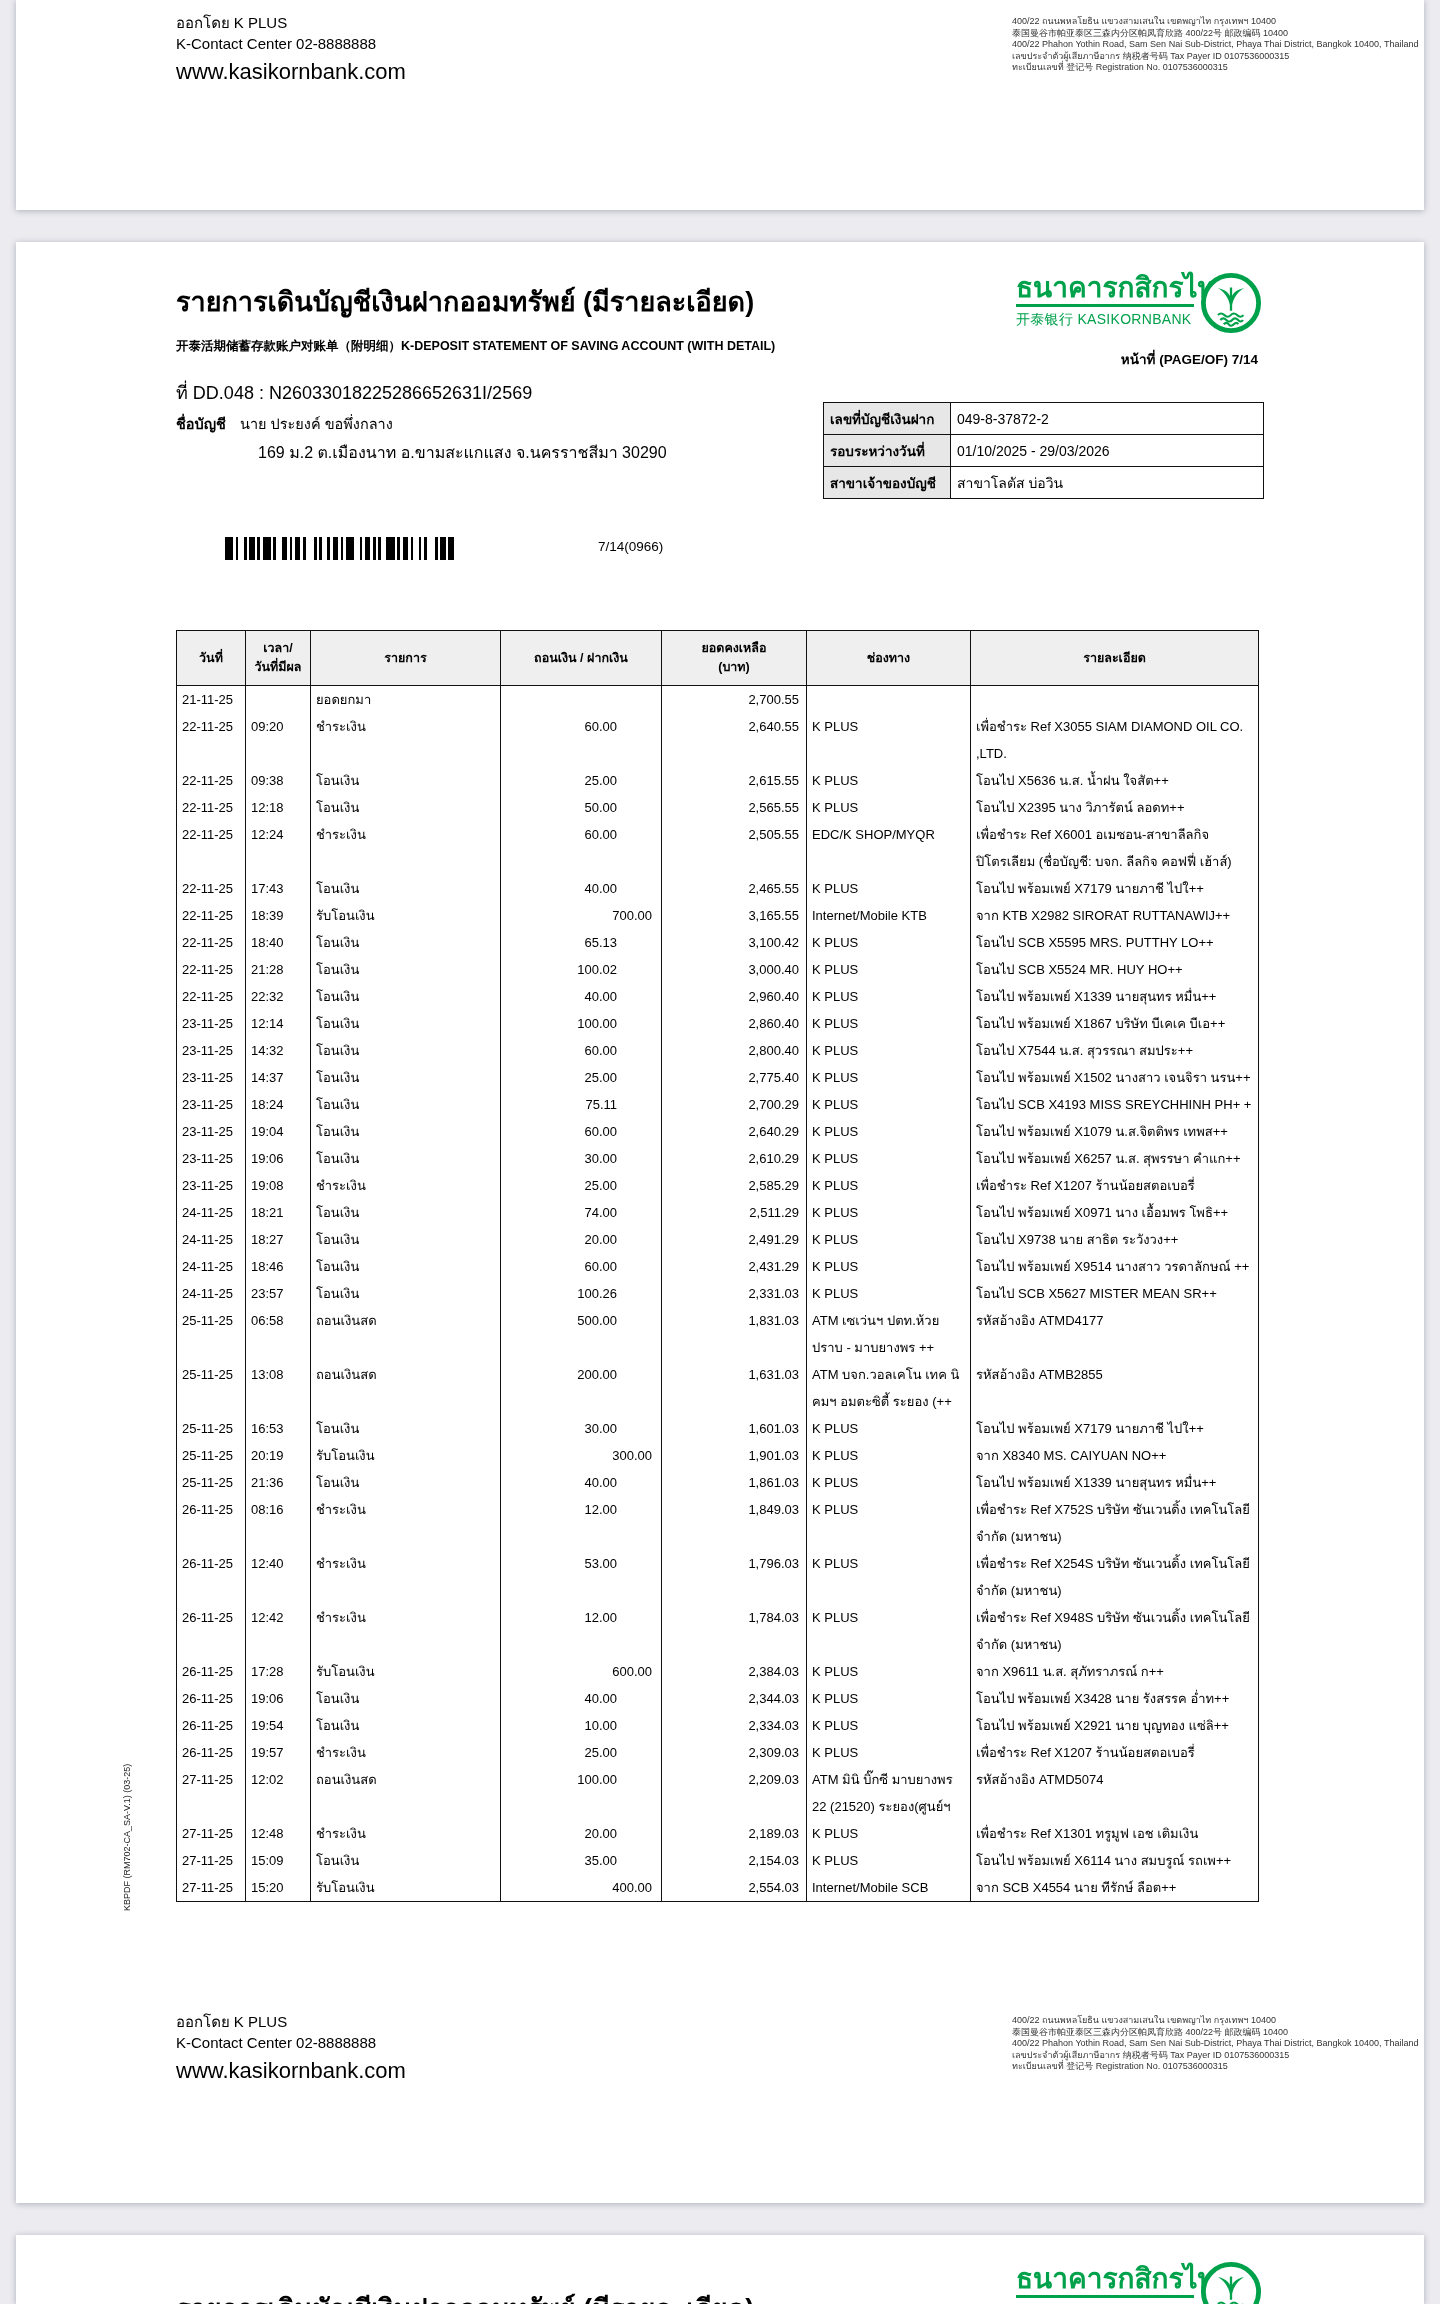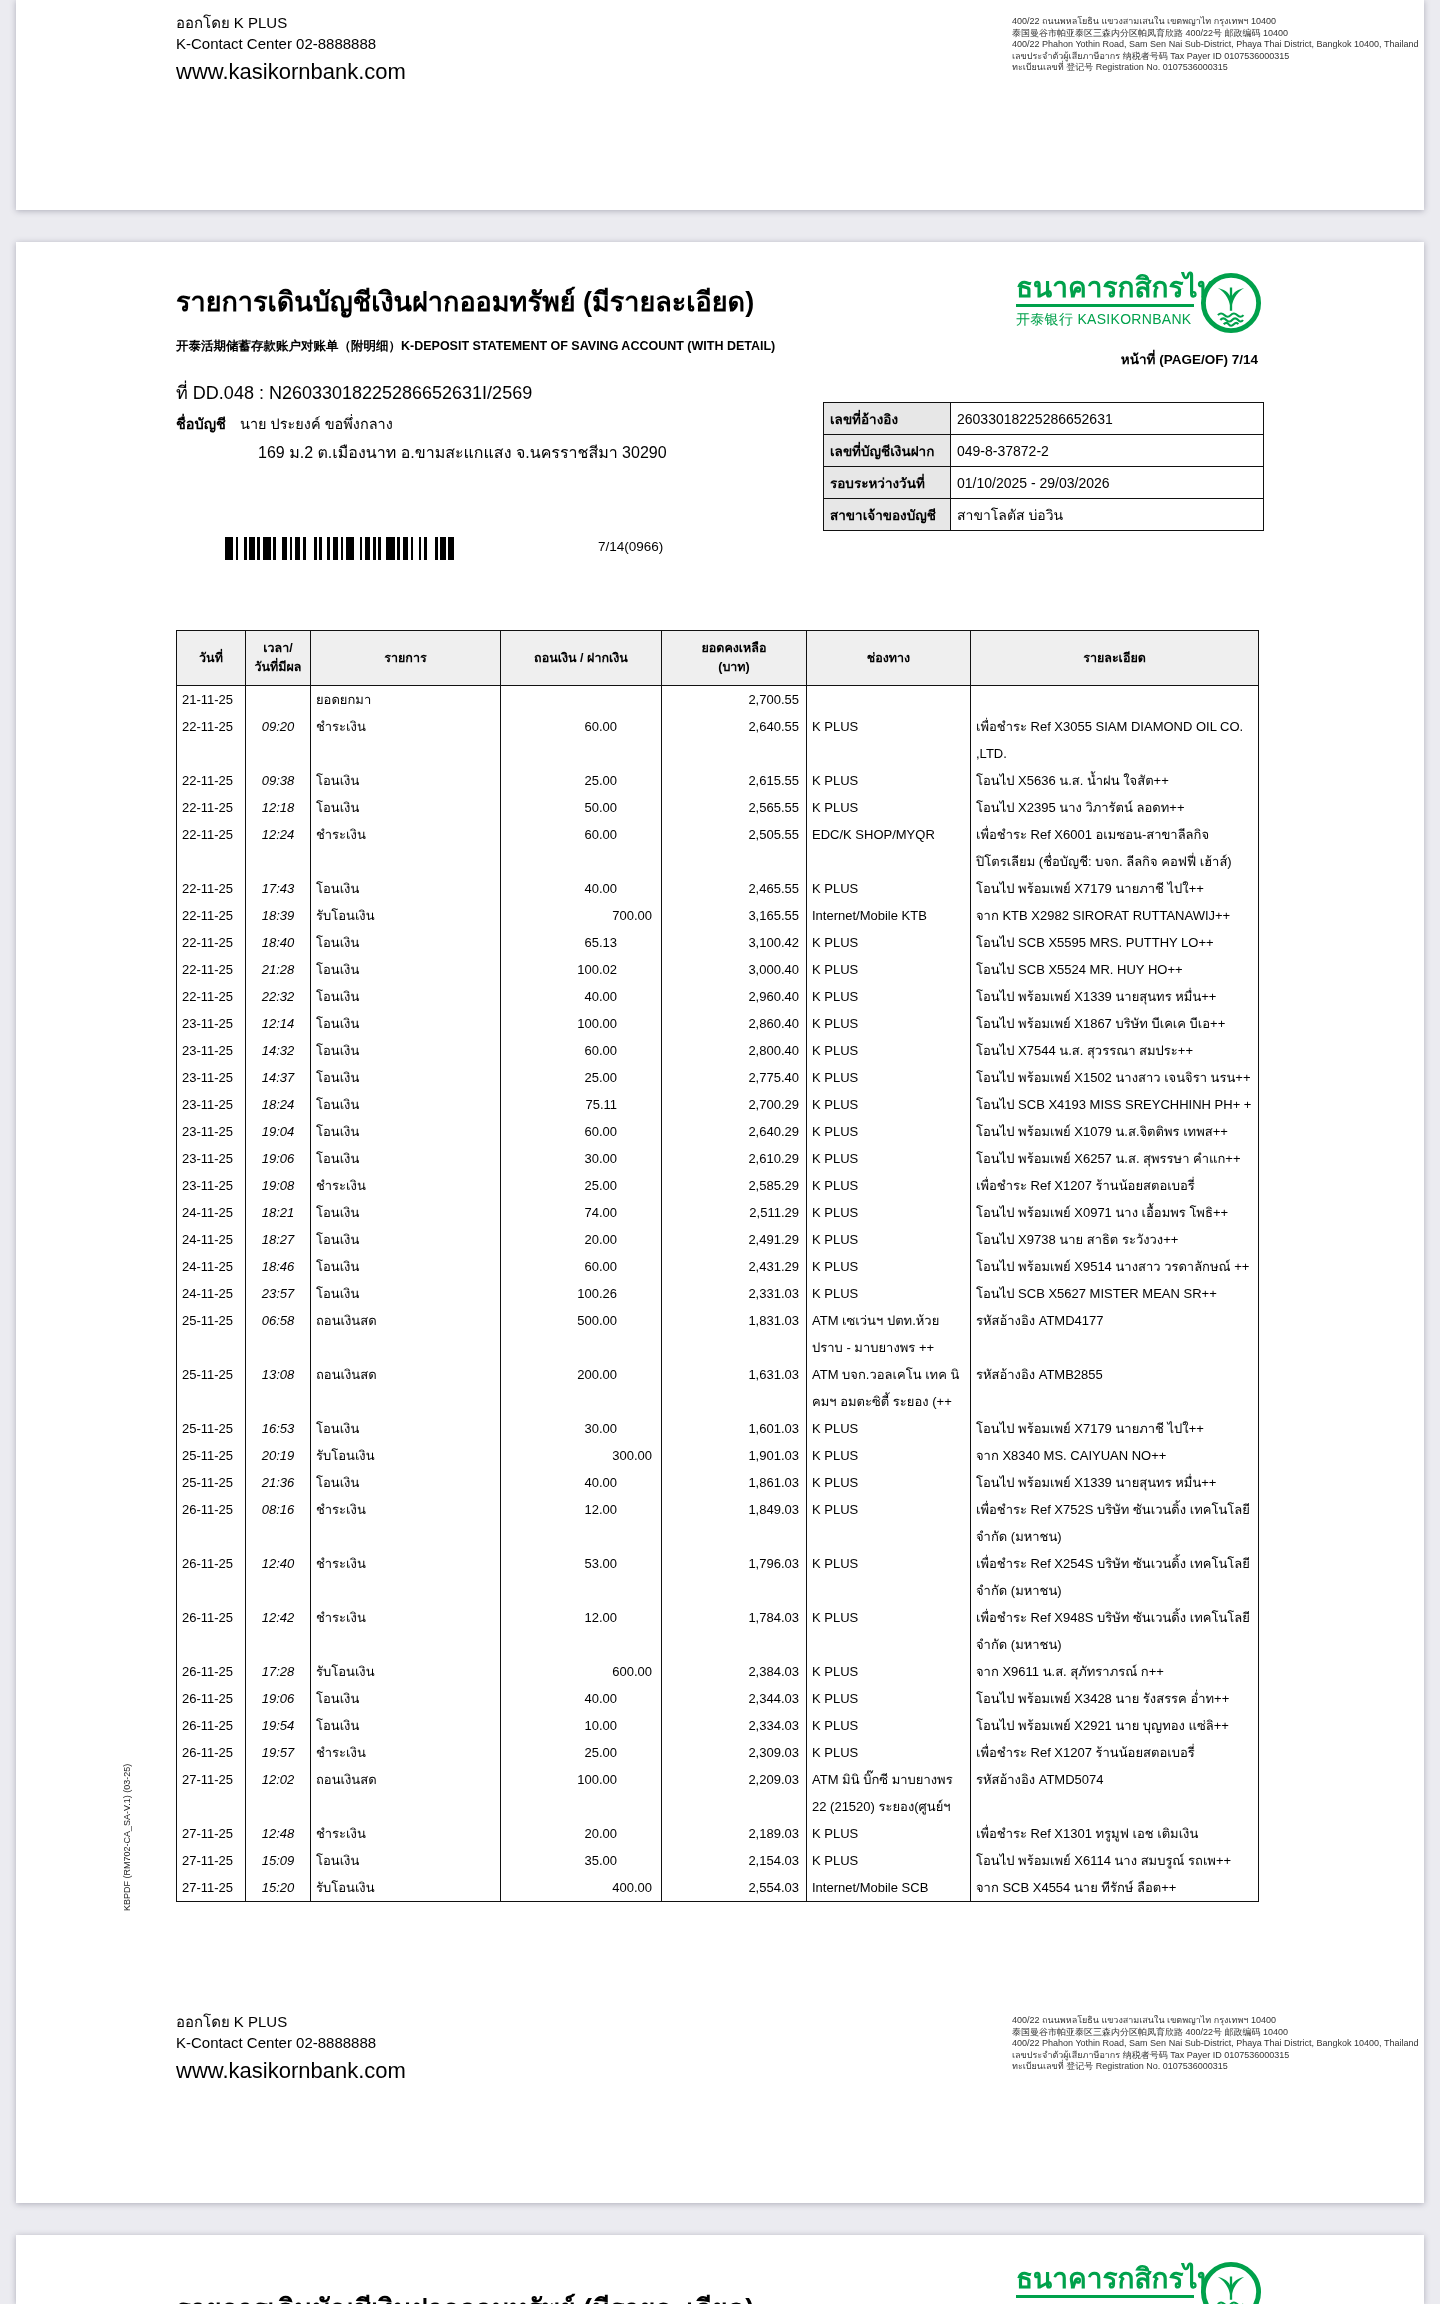--- a/index.html
+++ b/index.html
@@ -47,21 +47,21 @@
   .bc-label{position:absolute;left:582px;top:297px;font-size:13.5px;}
 
   
   .txn{position:absolute;left:160px;top:388px;width:1082px;
        border-collapse:collapse;table-layout:fixed;border:1px solid #111;}
   .txn th{border:1px solid #111;background:#efefef;font-size:12.5px;font-weight:bold;
           white-space:pre-line;vertical-align:middle;text-align:center;
           padding:3px 2px;line-height:1.5;height:48px;}
   .txn td{border-left:1px solid #111;border-right:1px solid #111;
           vertical-align:top;font-size:13px;line-height:27px;padding:0 5px;}
-  .c-time{text-align:center;font-style:italic;}
+  .c-time{text-align:left;}
   .c-amt{text-align:right;}
   .amt-w{padding-right:44px !important;}
   .amt-d{padding-right:9px !important;}
   .c-bal{text-align:right;padding-right:7px !important;}
 
   .side-note{position:absolute;left:106px;top:1537px;height:132px;
              font-size:9px;color:#222;writing-mode:vertical-rl;transform:rotate(180deg);white-space:nowrap;}
 
   .ftr-left{position:absolute;left:160px;top:1769px;}
   .ftr-addr{position:absolute;left:996px;top:1773px;width:370px;
@@ -119,24 +119,20 @@
 
     <div class="doc-no">ที่ DD.048  :  N26033018225286652631I/2569</div>
     <div class="acct">
       <b>ชื่อบัญชี</b>
       <span>นาย ประยงค์ ขอพึ่งกลาง</span>
     </div>
     <div class="acct-addr">169 ม.2 ต.เมืองนาท อ.ขามสะแกแสง จ.นครราชสีมา 30290</div>
 
     <table class="info-table">
       <tbody>
-          <tr>
-            <td class="lab">เลขที่อ้างอิง</td>
-            <td class="val">26033018225286652631</td>
-          </tr>
           <tr>
             <td class="lab">เลขที่บัญชีเงินฝาก</td>
             <td class="val">049-8-37872-2</td>
           </tr>
           <tr>
             <td class="lab">รอบระหว่างวันที่</td>
             <td class="val">01/10/2025 - 29/03/2026</td>
           </tr>
           <tr>
             <td class="lab">สาขาเจ้าของบัญชี</td>

